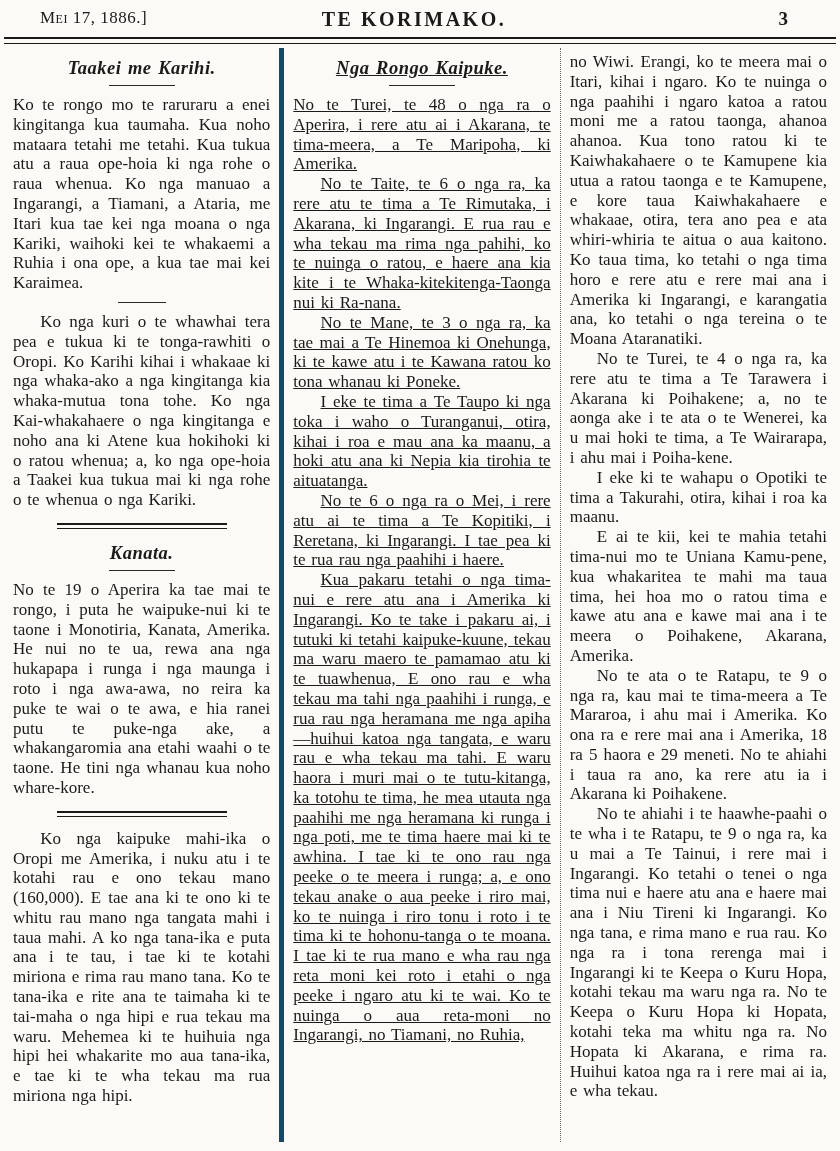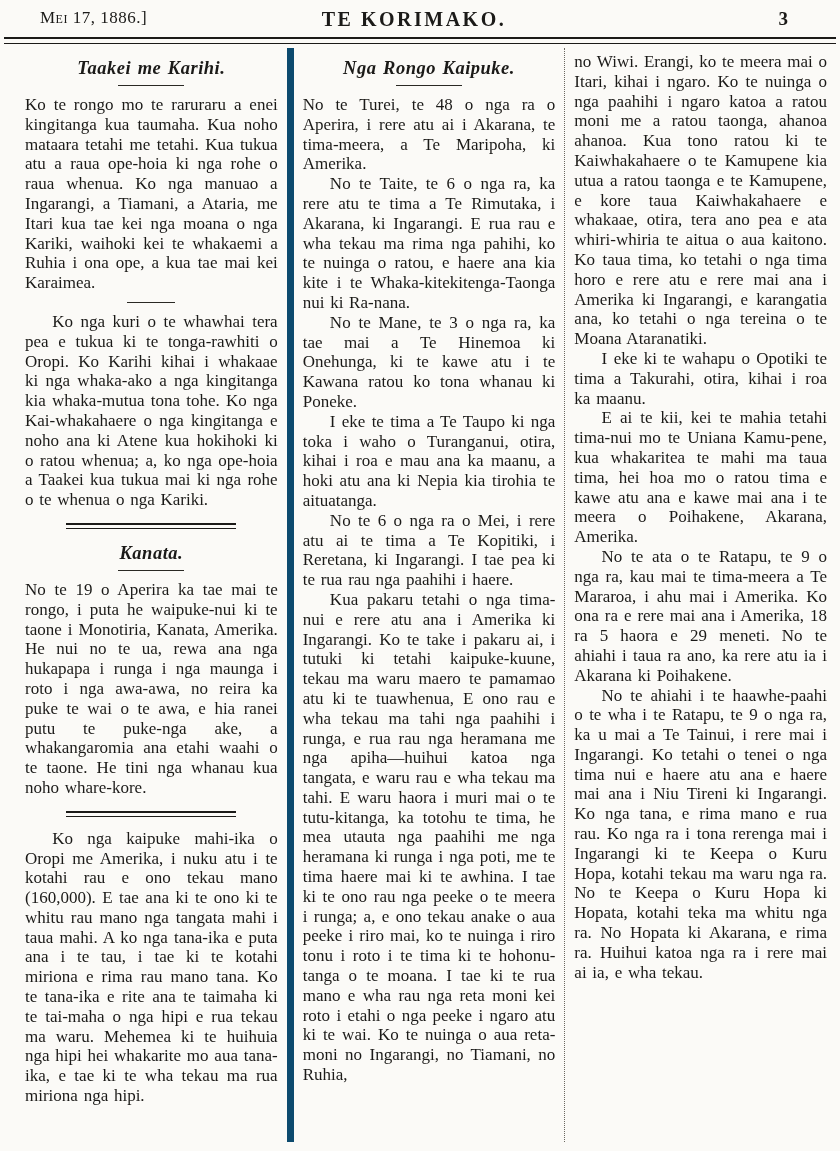--- a/index.html
+++ b/index.html
@@ -49,34 +49,34 @@
   .head-rule {
     height: 4px;
     border-top: 2px solid #1b1a18;
     border-bottom: 1px solid #1b1a18;
     margin: 2px 4px 0 4px;
   }
   
   .columns {
     display: flex;
     height: 1098px;
-    padding: 4px 4px 0 16px;
+    padding: 4px 4px 0 4px;
     box-sizing: border-box;
     justify-content: center;
   }
   .col {
     flex: 1 1 0;
     padding: 4px 9px 0 9px;
     overflow: hidden;
     text-align: justify;
     font-size: 17px;
     line-height: 19.8px;
     word-spacing: 1.5px;
   }
-  .col-2 { border-left: 7px solid #0c4a6e; }
+  .col-2 { border-left: 5px solid #0c4a6e; text-decoration: underline; }
   .col-3 { border-left: 1px dotted #6a675f; }
   .art-head {
     margin: 4px 0 0 0;
     font-size: 18.5px;
     font-weight: bold;
     font-style: italic;
     text-align: center;
     letter-spacing: 0.5px;
     line-height: 24px;
   }
@@ -135,20 +135,21 @@
       <p>No te Turei, te 48 o nga ra o Aperira, i rere atu ai i Akarana, te tima-meera, a Te Maripoha, ki Amerika.</p>
       <p class="ind">No te Taite, te 6 o nga ra, ka rere atu te tima a Te Rimutaka, i Akarana, ki Ingarangi. E rua rau e wha tekau ma rima nga pahihi, ko te nuinga o ratou, e haere ana kia kite i te Whaka-kitekitenga-Taonga nui ki Ra-nana.</p>
       <p class="ind">No te Mane, te 3 o nga ra, ka tae mai a Te Hinemoa ki Onehunga, ki te kawe atu i te Kawana ratou ko tona whanau ki Poneke.</p>
       <p class="ind">I eke te tima a Te Taupo ki nga toka i waho o Turanganui, otira, kihai i roa e mau ana ka maanu, a hoki atu ana ki Nepia kia tirohia te aituatanga.</p>
       <p class="ind">No te 6 o nga ra o Mei, i rere atu ai te tima a Te Kopitiki, i Reretana, ki Ingarangi. I tae pea ki te rua rau nga paahihi i haere.</p>
       <p class="ind">Kua pakaru tetahi o nga tima-nui e rere atu ana i Amerika ki Ingarangi. Ko te take i pakaru ai, i tutuki ki tetahi kaipuke-kuune, tekau ma waru maero te pamamao atu ki te tuawhenua, E ono rau e wha tekau ma tahi nga paahihi i runga, e rua rau nga heramana me nga apiha—huihui katoa nga tangata, e waru rau e wha tekau ma tahi. E waru haora i muri mai o te tutu-kitanga, ka totohu te tima, he mea utauta nga paahihi me nga heramana ki runga i nga poti, me te tima haere mai ki te awhina. I tae ki te ono rau nga peeke o te meera i runga; a, e ono tekau anake o aua peeke i riro mai, ko te nuinga i riro tonu i roto i te tima ki te hohonu-tanga o te moana. I tae ki te rua mano e wha rau nga reta moni kei roto i etahi o nga peeke i ngaro atu ki te wai. Ko te nuinga o aua reta-moni no Ingarangi, no Tiamani, no Ruhia,</p>
     </section>
 
     <section class="col col-3">
       <p>no Wiwi. Erangi, ko te meera mai o Itari, kihai i ngaro. Ko te nuinga o nga paahihi i ngaro katoa a ratou moni me a ratou taonga, ahanoa ahanoa. Kua tono ratou ki te Kaiwhakahaere o te Kamupene kia utua a ratou taonga e te Kamupene, e kore taua Kaiwhakahaere e whakaae, otira, tera ano pea e ata whiri-whiria te aitua o aua kaitono. Ko taua tima, ko tetahi o nga tima horo e rere atu e rere mai ana i Amerika ki Ingarangi, e karangatia ana, ko tetahi o nga tereina o te Moana Ataranatiki.</p>
+      <p class="ind">No te Turei, te 4 o nga ra, ka rere atu te tima a Te Tarawera i Akarana ki Poihakene; a, no te aonga ake i te ata o te Wenerei, ka u mai hoki te tima, a Te Wairarapa, i ahu mai i Poiha-kene.</p>
       <p class="ind">I eke ki te wahapu o Opotiki te tima a Takurahi, otira, kihai i roa ka maanu.</p>
       <p class="ind">E ai te kii, kei te mahia tetahi tima-nui mo te Uniana Kamu-pene, kua whakaritea te mahi ma taua tima, hei hoa mo o ratou tima e kawe atu ana e kawe mai ana i te meera o Poihakene, Akarana, Amerika.</p>
       <p class="ind">No te ata o te Ratapu, te 9 o nga ra, kau mai te tima-meera a Te Mararoa, i ahu mai i Amerika. Ko ona ra e rere mai ana i Amerika, 18 ra 5 haora e 29 meneti. No te ahiahi i taua ra ano, ka rere atu ia i Akarana ki Poihakene.</p>
       <p class="ind">No te ahiahi i te haawhe-paahi o te wha i te Ratapu, te 9 o nga ra, ka u mai a Te Tainui, i rere mai i Ingarangi. Ko tetahi o tenei o nga tima nui e haere atu ana e haere mai ana i Niu Tireni ki Ingarangi. Ko nga tana, e rima mano e rua rau. Ko nga ra i tona rerenga mai i Ingarangi ki te Keepa o Kuru Hopa, kotahi tekau ma waru nga ra. No te Keepa o Kuru Hopa ki Hopata, kotahi teka ma whitu nga ra. No Hopata ki Akarana, e rima ra. Huihui katoa nga ra i rere mai ai ia, e wha tekau.</p>
     </section>
 
   </main>
 </div>
 
 </body></html>

